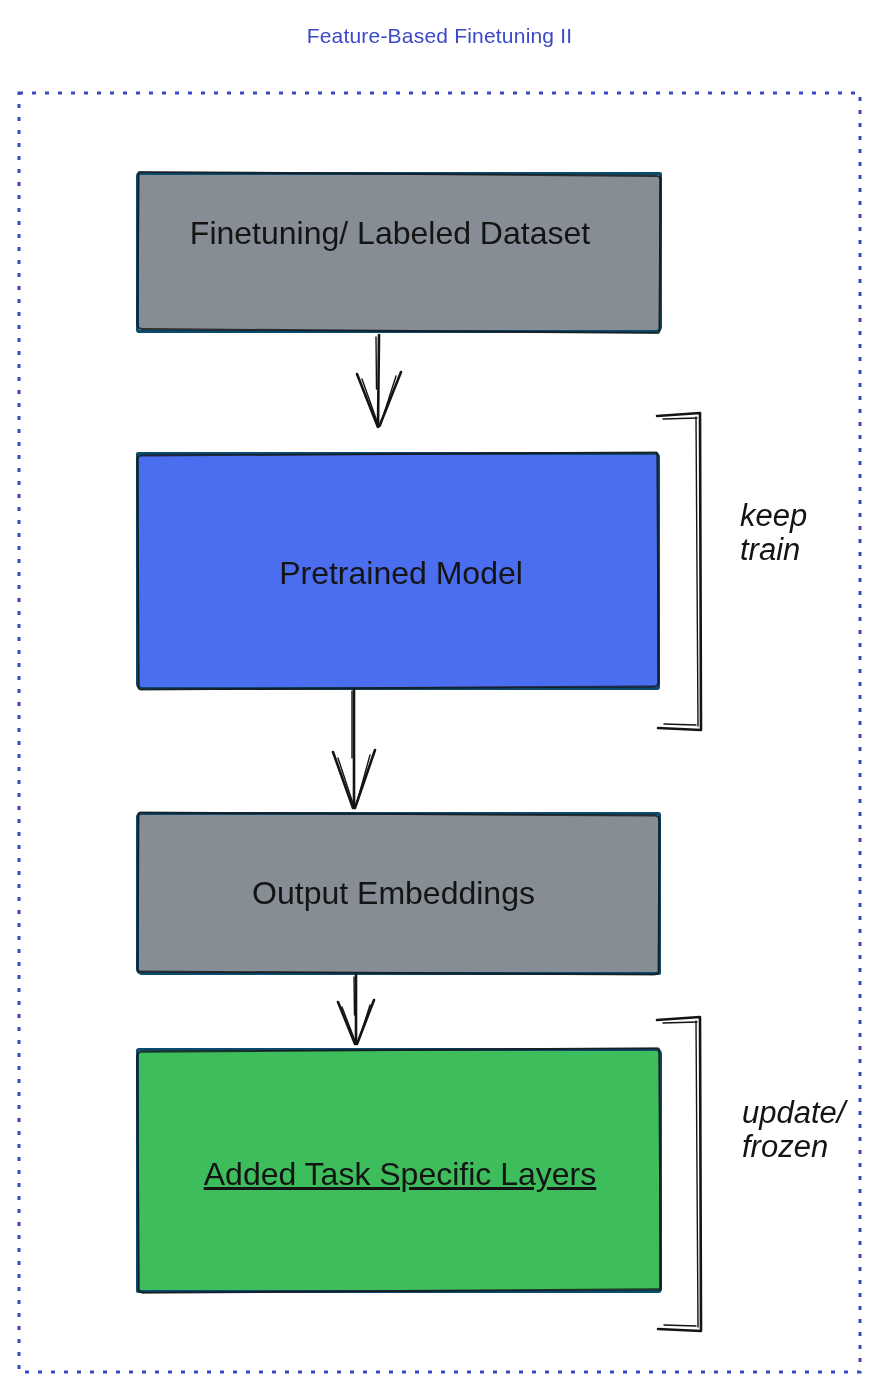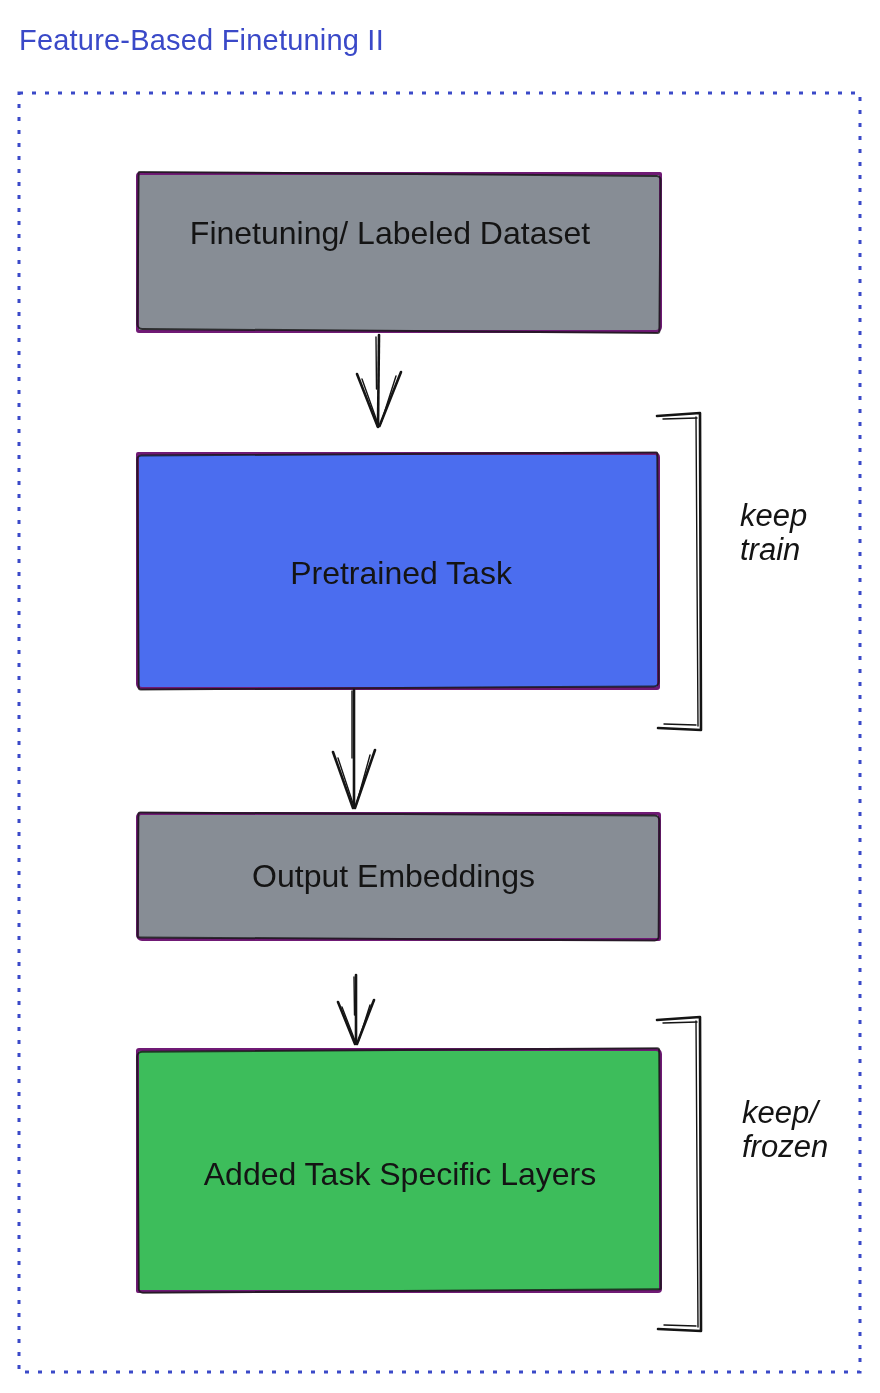--- a/index.html
+++ b/index.html
@@ -8,28 +8,29 @@
     position: relative;
     width: 880px;
     height: 1393px;
     background: #ffffff;
     overflow: hidden;
     color: #141414;
   }
   .title {
     position: absolute;
     left: 19px; top: 24px; width: 841px;
-    font-size: 29px;
+    text-align: center;
+    font-size: 21px;
     letter-spacing: 0.2px;
   }
   .frame-svg { position: absolute; left: 17px; top: 91px; overflow: visible; }
 
   .node {
     position: absolute;
-    border: 3px solid #701a75;
+    border: 3px solid #0c4a6e;
     display: flex;
     align-items: center;
     justify-content: center;
     box-sizing: border-box;
   }
   .node::before {
     content: "";
     position: absolute;
     inset: -2px;
     border: 2px solid rgba(22,22,22,0.8);
@@ -40,24 +41,24 @@
     line-height: 1.1;
     white-space: nowrap;
   }
   
   .n1 { left: 136px; top: 172px; width: 526px; height: 161px; border-radius: 4px 2px 6px 3px; }
   .n1::before { transform: rotate(0.45deg); border-radius: 2px 5px 3px 6px; }
   .n1 .nlabel { transform: translate(-9px, -19px); }
   .n2 { left: 136px; top: 452px; width: 524px; height: 238px; border-radius: 2px 5px 3px 6px; }
   .n2::before { transform: rotate(-0.35deg); border-radius: 5px 2px 6px 3px; }
   .n2 .nlabel { transform: translate(3px, 3px); }
-  .n3 { left: 136px; top: 812px; width: 525px; height: 129px; border-radius: 5px 3px 2px 6px; text-align: center; }
+  .n3 { left: 136px; top: 812px; width: 525px; height: 163px; border-radius: 5px 3px 2px 6px; text-align: center; }
   .n3::before { transform: rotate(0.35deg); border-radius: 3px 6px 5px 2px; }
   .n3 .nlabel { transform: translate(-5px, 0px); }
-  .n4 { left: 136px; top: 1048px; width: 526px; height: 245px; border-radius: 3px 6px 4px 2px; }
+  .n4 { left: 136px; top: 1048px; width: 526px; height: 245px; border-radius: 3px 6px 4px 2px; text-decoration: underline; }
   .n4::before { transform: rotate(-0.4deg); border-radius: 6px 3px 2px 5px; }
   .n4 .nlabel { transform: translate(1px, 4px); }
 
   .arrow-svg, .bracket-svg { position: absolute; overflow: visible; }
   .sketch { stroke: #141414; fill: none; stroke-linecap: round; stroke-linejoin: round; }
   .w-main { stroke-width: 2.6px; }
   .w-echo { stroke-width: 1.4px; }
 
   .ann {
     position: absolute;
@@ -87,21 +88,21 @@
   <svg class="arrow-svg" style="left:348px; top:334px;" width="60" height="96">
     <path class="sketch w-main" d="M31 1 L30 93"></path>
     <path class="sketch w-echo" d="M28 3 L28.5 55"></path>
     <path class="sketch w-main" d="M9 40 L29.5 92"></path>
     <path class="sketch w-echo" d="M14 45 L30 90"></path>
     <path class="sketch w-main" d="M53 38 L31.5 92"></path>
     <path class="sketch w-echo" d="M48 42 L33 89"></path>
   </svg>
 
   <div class="node n2" style="background-color: rgb(75, 109, 239);">
-    <span class="nlabel">Pretrained Task</span>
+    <span class="nlabel">Pretrained Model</span>
   </div>
 
   <svg class="bracket-svg" style="left:655px; top:409px;" width="54" height="326">
     <path class="sketch w-main" d="M2 7 L45 4 L46 321 L3 319"></path>
     <path class="sketch w-echo" d="M41 8 L43 317"></path>
     <path class="sketch w-echo" d="M8 10 L42 9"></path>
     <path class="sketch w-echo" d="M9 315 L41 316"></path>
   </svg>
   <div class="ann ann-keep">
     <span>keep</span>
@@ -134,17 +135,17 @@
     <span class="nlabel">Added Task Specific Layers</span>
   </div>
 
   <svg class="bracket-svg" style="left:655px; top:1012px;" width="54" height="324">
     <path class="sketch w-main" d="M2 8 L45 5 L46 319 L3 317"></path>
     <path class="sketch w-echo" d="M41 9 L43 315"></path>
     <path class="sketch w-echo" d="M8 11 L42 10"></path>
     <path class="sketch w-echo" d="M9 313 L41 314"></path>
   </svg>
   <div class="ann ann-train">
-    <span>keep/</span>
+    <span>update/</span>
     <span>frozen</span>
   </div>
 
 </div>
 
 </body></html>

